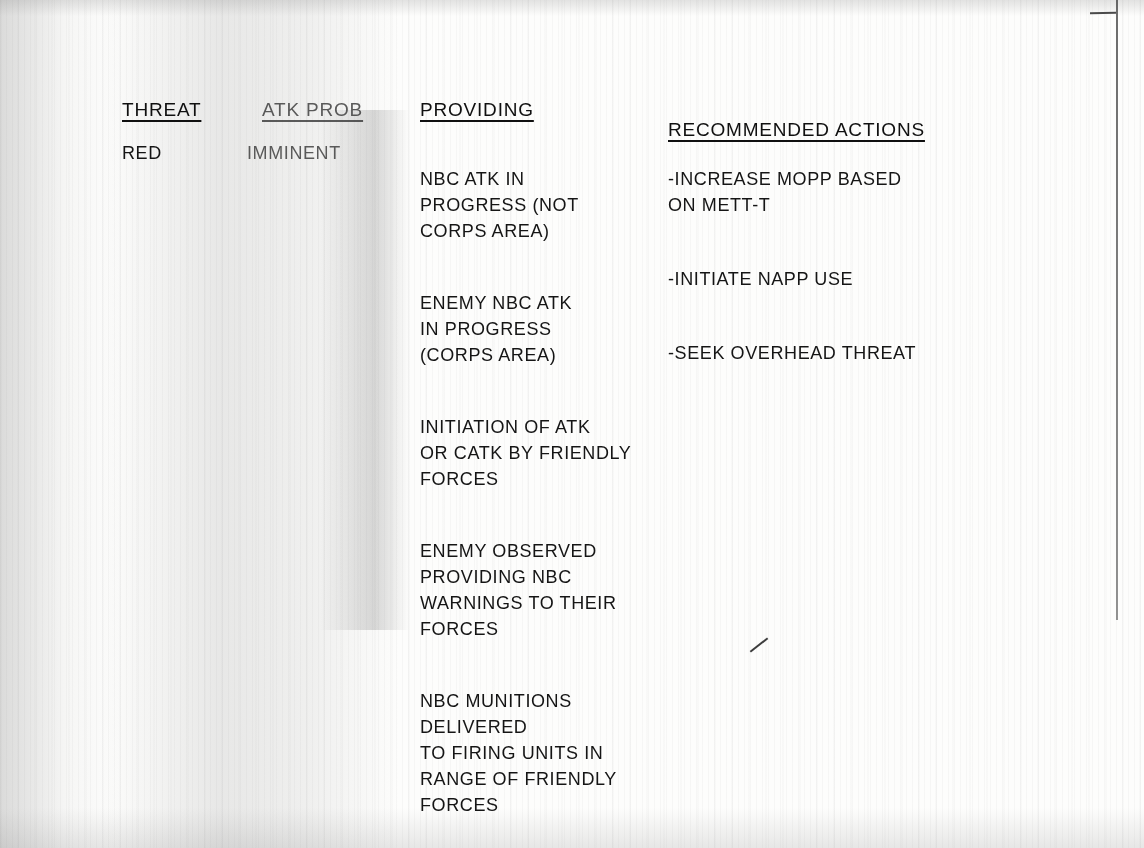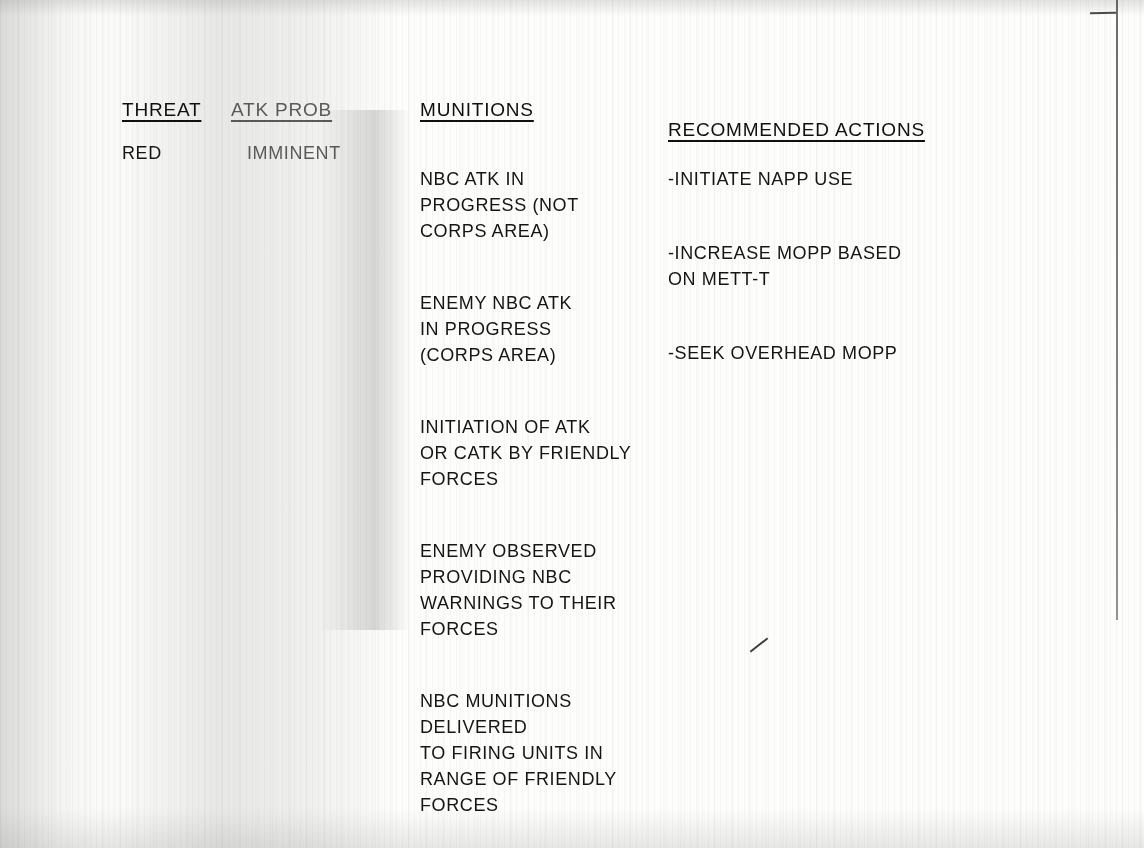--- a/index.html
+++ b/index.html
@@ -116,21 +116,21 @@
     text-decoration-thickness: 1.5px;
   }
   .faded {
     color: #3a3a3a;
     opacity: .82;
   }
   .block { margin-bottom: 20px; }
 
   
   #hdr-threat   { left: 122px; top: 99px; }
-  #hdr-atkprob  { left: 231px; top: 99px; }
+  #hdr-atkprob  { left: 262px; top: 99px; }
   #hdr-ind      { left: 420px; top: 99px; }
   #hdr-rec      { left: 668px; top: 99px; margin-top: 20px; }
 
   #col-threat   { left: 122px; top: 140px; }
   #col-atkprob  { left: 247px; top: 140px; }
   #col-ind      { left: 420px; top: 140px; width: 240px; }
   #col-rec      { left: 668px; top: 140px; width: 420px; }
 
   .rec-item { margin-bottom: 22px; }
 </style>
@@ -146,21 +146,21 @@
   <div class="edge-top"></div>
   <div class="edge-bottom"></div>
   <div class="tick-tr"></div>
   <div class="rule-right"></div>
   <div class="stray-mark"></div>
 
   <div class="sheet">
 
     <div class="hdr" id="hdr-threat">THREAT</div>
     <div class="hdr faded" id="hdr-atkprob">ATK PROB</div>
-    <div class="hdr" id="hdr-ind">MUNITIONS</div>
+    <div class="hdr" id="hdr-ind">PROVIDING</div>
     <div class="hdr" id="hdr-rec">RECOMMENDED ACTIONS</div>
 
     <div class="col" id="col-threat">RED</div>
 
     <div class="col faded" id="col-atkprob">IMMINENT</div>
 
     <div class="col" id="col-ind">
       <div class="block">NBC ATK IN
 PROGRESS (NOT
 CORPS AREA)</div>
@@ -176,20 +176,20 @@
 FORCES</div>
       <div class="block">NBC MUNITIONS DELIVERED
 TO FIRING UNITS IN
 RANGE OF FRIENDLY
 FORCES</div>
       
       
     </div>
 
     <div class="col" id="col-rec">
-      <div class="rec-item">-INITIATE NAPP USE</div>
       <div class="rec-item">-INCREASE MOPP BASED
  ON METT-T</div>
-      <div class="rec-item">-SEEK OVERHEAD MOPP</div>
+      <div class="rec-item">-INITIATE NAPP USE</div>
+      <div class="rec-item">-SEEK OVERHEAD THREAT</div>
     </div>
 
   </div>
 </div>
 
 </body></html>

